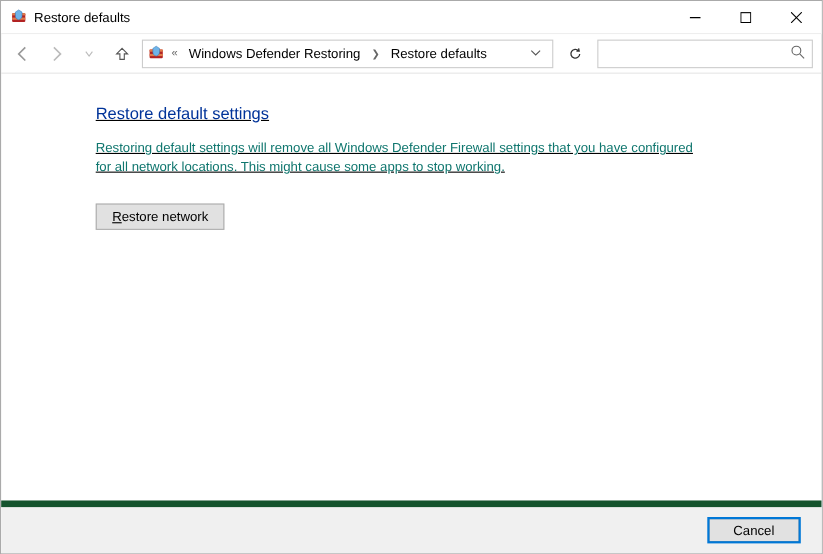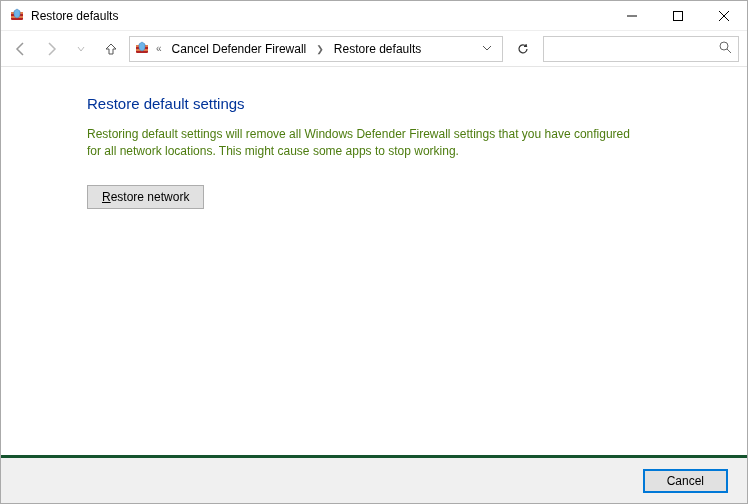--- a/index.html
+++ b/index.html
@@ -111,51 +111,52 @@
       outline: none;
       flex: 1;
       font-size: 12px;
       background: transparent;
     }
     .search-icon { color: #666; }
 
     
     .content {
       padding: 28px 30px 0 86px;
+      text-decoration: underline;
     }
     .page-heading {
       color: #003399;
       font-size: 15px;
       font-weight: 400;
       margin-bottom: 14px;
     }
     .page-desc {
       font-size: 12px;
-      color: #4d7c0f;
+      color: #0f766e;
       line-height: 1.45;
       max-width: 560px;
       margin-bottom: 24px;
     }
     .restore-btn {
       background: #e1e1e1;
       border: 1px solid #adadad;
       padding: 4px 14px;
       font-size: 12px;
       font-family: inherit;
       cursor: pointer;
     }
     .restore-btn .accel { text-decoration: underline; }
 
     
     .footer {
       position: absolute;
       bottom: 0; left: 0; right: 0;
       height: 48px;
       background: #f0f0f0;
-      border-top: 3px solid #14532d;
+      border-top: 6px solid #14532d;
       display: flex;
       align-items: center;
       justify-content: flex-end;
       padding-right: 20px;
     }
     .cancel-btn {
       background: #e1e1e1;
       border: 1px solid #888;
       outline: 2px solid #0078d7;
       outline-offset: -1px;
@@ -223,21 +224,21 @@
   <div class="breadcrumb">
     <span class="bc-icon">
       <svg width="16" height="16" viewBox="0 0 16 16">
         <rect x="2" y="4" width="12" height="8" fill="#b22222" rx="1"></rect>
         <rect x="2" y="4" width="12" height="2" fill="#e07b4a"></rect>
         <rect x="2" y="8" width="12" height="2" fill="#e07b4a"></rect>
         <path d="M8 1 L11 3 L11 7 C11 9 8 10 8 10 C8 10 5 9 5 7 L5 3 Z" fill="#6fb4e8" stroke="#3478b8" stroke-width="0.5"></path>
       </svg>
     </span>
     <span class="bc-chevrons">«</span>
-    <span class="bc-seg">Cancel Defender Firewall</span>
+    <span class="bc-seg">Windows Defender Restoring</span>
     <span class="bc-sep">❯</span>
     <span class="bc-seg">Restore defaults</span>
     <span class="bc-dropdown">
       <svg width="10" height="10" viewBox="0 0 10 10">
           <path d="M1 3 L5 7 L9 3" fill="none" stroke="#555" stroke-width="1"></path>
         </svg>
     </span>
   </div>
 
   <div class="refresh-btn">

